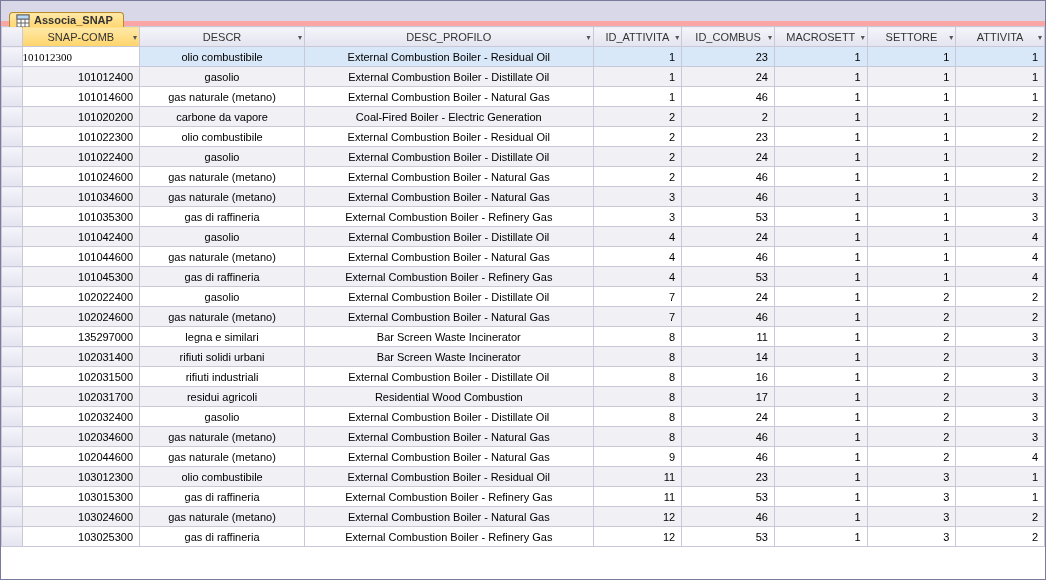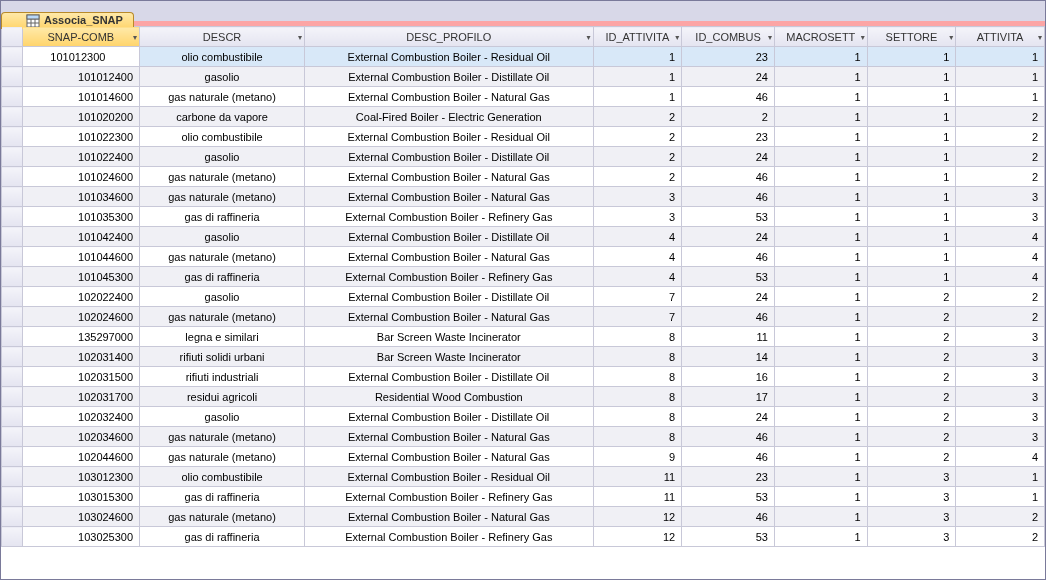--- a/index.html
+++ b/index.html
@@ -1,32 +1,32 @@
 <!DOCTYPE html>
 <html><head>
 <meta charset="utf-8">
 <style>
 * { box-sizing: border-box; margin: 0; padding: 0; }
 body { font-family: "Segoe UI", Tahoma, sans-serif; font-size: 11px; background: #fff; width: 1046px; height: 580px; overflow: hidden; border: 1px solid #7a7a9a; }
 .tab-bar { background: #d8d8e8; height: 20px; position: relative; }
-.tab { display: inline-block; background: linear-gradient(#ffe9a8, #ffd46b); border: 1px solid #b88a2a; border-bottom: none; border-radius: 4px 4px 0 0; padding: 1px 10px 1px 24px; margin-left: 0; font-size: 11px; font-weight: bold; color: #333; position: relative; top: 11px; }
+.tab { display: inline-block; background: linear-gradient(#ffe9a8, #ffd46b); border: 1px solid #b88a2a; border-bottom: none; border-radius: 4px 4px 0 0; padding: 1px 10px 1px 6px; margin-left: 8px; font-size: 11px; font-weight: bold; color: #333; position: relative; top: 11px; }
 .tab-icon { display: inline-block; width: 14px; height: 14px; vertical-align: middle; margin-right: 4px; }
 .grid-wrap { overflow: auto; height: 558px; border-top: 5px solid #fca5a5; }
 table { border-collapse: collapse; width: 100%; table-layout: fixed; }
 th, td { border: 1px solid #c8c8d8; padding: 1px 4px; height: 20px; white-space: nowrap; overflow: hidden; text-overflow: clip; }
 th { background: linear-gradient(#f4f4fa, #e4e4f0); font-weight: normal; color: #333; text-align: center; position: relative; font-size: 11px; }
 th.sort { background: linear-gradient(#ffe9a8, #ffd46b); }
 .drop { position: absolute; right: 2px; top: 50%; transform: translateY(-50%); font-size: 8px; color: #555; }
 .rowhead { background: linear-gradient(#f4f4fa, #e4e4f0); width: 20px; }
 tbody tr:nth-child(odd) td.cell { background: #fff; }
 tbody tr:nth-child(even) td.cell { background: #f0f0f5; }
 tbody tr.selected td.cell { background: #d8e8f8; }
 td.num { text-align: right; padding-right: 6px; }
 td.txt { text-align: center; }
-.editcell { background: #fff !important; outline: 1px solid #888; font-family: Liberation Sans, sans-serif; font-size: 11px; border: none; width: 100%; height: 100%; text-align: center; padding-right: 6px; }
+.editcell { background: #fff !important; outline: 1px solid #888; font-family: Liberation Serif, serif; font-size: 11px; border: none; width: 100%; height: 100%; text-align: left; padding-right: 6px; }
 .col-rh { width: 20px; }
 .col-snap { width: 114px; }
 .col-descr { width: 160px; }
 .col-prof { width: 280px; }
 .col-att { width: 86px; }
 .col-comb { width: 90px; }
 .col-macro { width: 90px; }
 .col-sett { width: 86px; }
 .col-activ { width: 86px; }
 </style>

